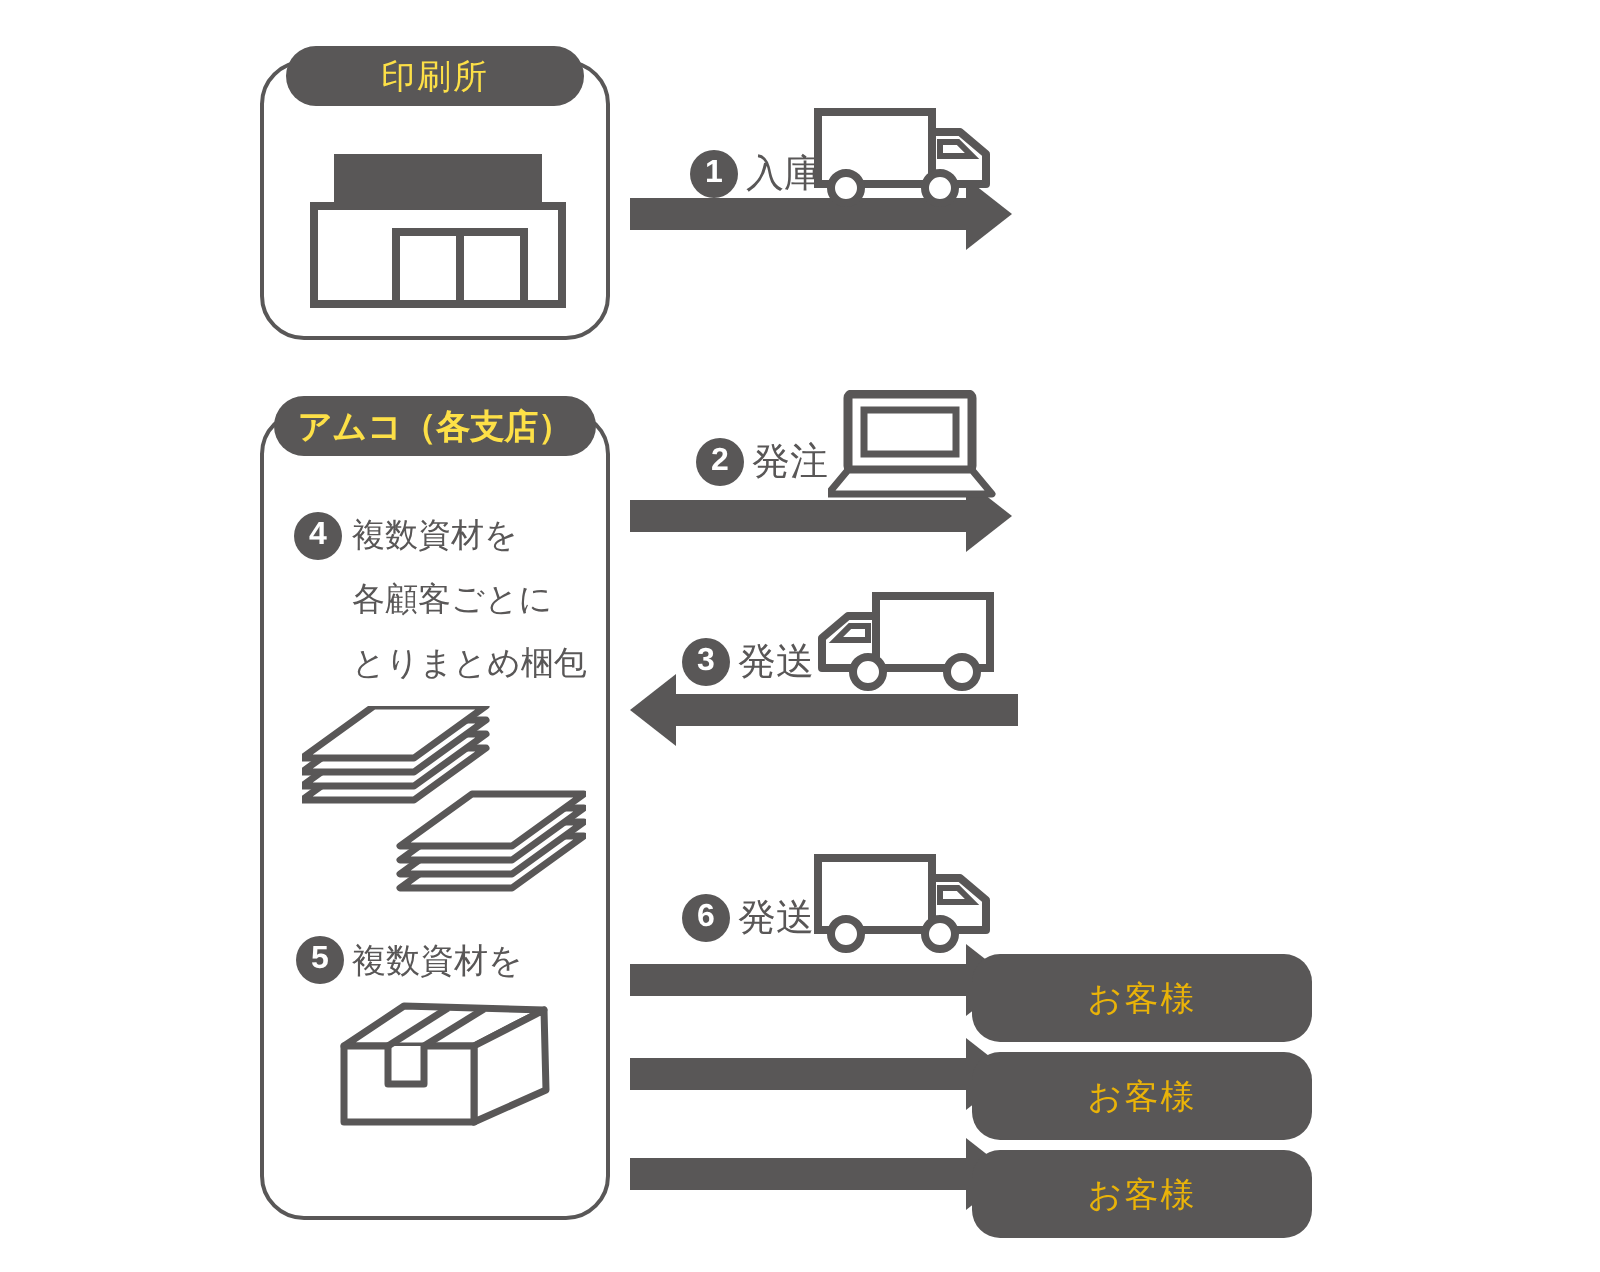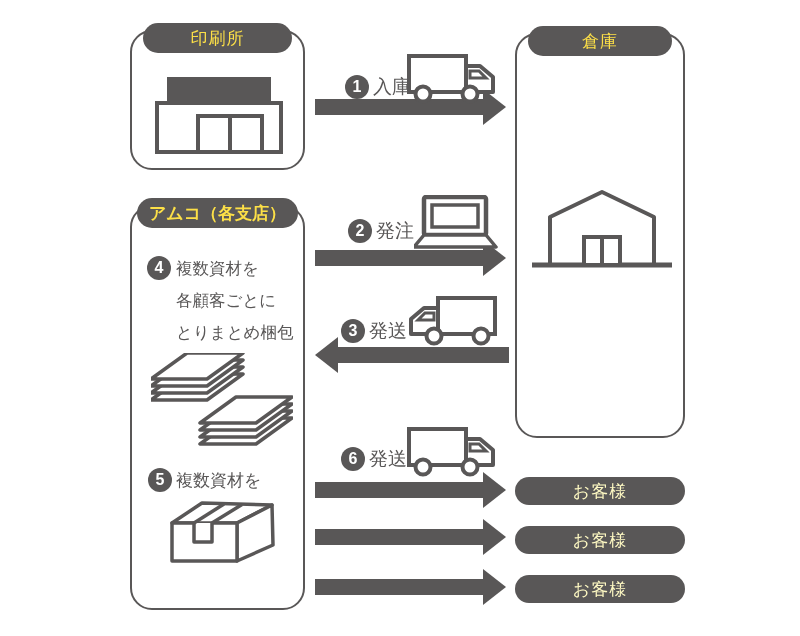--- a/index.html
+++ b/index.html
@@ -98,24 +98,24 @@
   #flow-label-2 { left:348px; top:218px; }
   #flow-label-3 { left:341px; top:318px; }
   #flow-label-6 { left:341px; top:446px; }
   #truck-1  { position:absolute; left:407px; top:54px; }
   #laptop-1 { position:absolute; left:414px; top:195px; }
   #truck-3  { position:absolute; left:403px; top:296px; transform: scaleX(-1); }
   #truck-6  { position:absolute; left:407px; top:427px; }
   
   .customer-pill {
     position: absolute;
-    left: 515px; width: 170px; height: 28px;
+    left: 486px; width: 170px; height: 44px;
     background: #595757;
     border-radius: 14px;
-    color: #fef9c3;
+    color: #eab308;
     font-size: 17px;
     letter-spacing: 1px;
     display: flex; align-items: center; justify-content: center;
   }
   #customer-1 { top: 477px; }
   #customer-2 { top: 526px; }
   #customer-3 { top: 575px; }
 </style>
 </head>
 <body>
@@ -125,29 +125,20 @@
   <div class="facility-box" id="box-printing">
     <div class="box-title">印刷所</div>
     <svg class="icon-abs" id="store-icon" width="132" height="80" viewBox="0 0 132 80">
       <rect x="14" y="1" width="104" height="26" fill="#595757"></rect>
       <rect x="4" y="27" width="124" height="49" fill="#ffffff" stroke="#595757" stroke-width="4"></rect>
       <rect x="45" y="40" width="64" height="36" fill="#ffffff" stroke="#595757" stroke-width="4"></rect>
       <line x1="77" y1="40" x2="77" y2="76" stroke="#595757" stroke-width="4"></line>
     </svg>
   </div>
 
-  <div class="facility-box" id="box-warehouse">
-    <div class="box-title">倉庫</div>
-    <svg class="icon-abs" id="warehouse-icon" width="140" height="85" viewBox="0 0 140 85">
-      <path d="M18,80 V32 L70,7 L122,32 V80" fill="#ffffff" stroke="#595757" stroke-width="4" stroke-linejoin="round"></path>
-      <line x1="0" y1="80" x2="140" y2="80" stroke="#595757" stroke-width="5"></line>
-      <rect x="52" y="52" width="36" height="28" fill="#ffffff" stroke="#595757" stroke-width="4"></rect>
-      <line x1="70" y1="52" x2="70" y2="80" stroke="#595757" stroke-width="4"></line>
-    </svg>
-  </div>
 
   <div class="facility-box" id="box-amco">
     <div class="box-title">アムコ（各支店）</div>
 
     <div class="step-block" id="step4">
       <span class="num-badge">4</span>
       <div class="step-lines">
         <div>複数資材を</div>
         <div>各顧客ごとに</div>
         <div>とりまとめ梱包</div>

